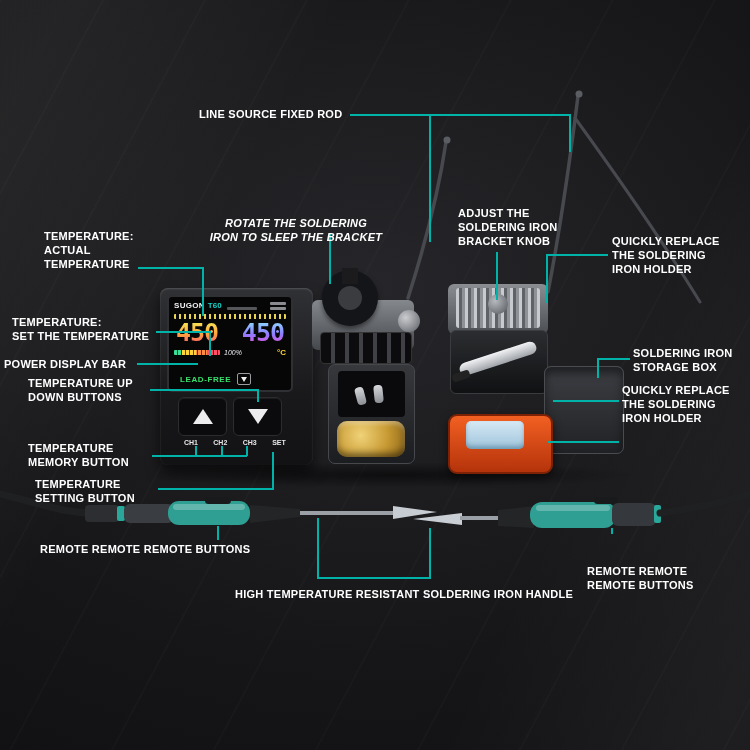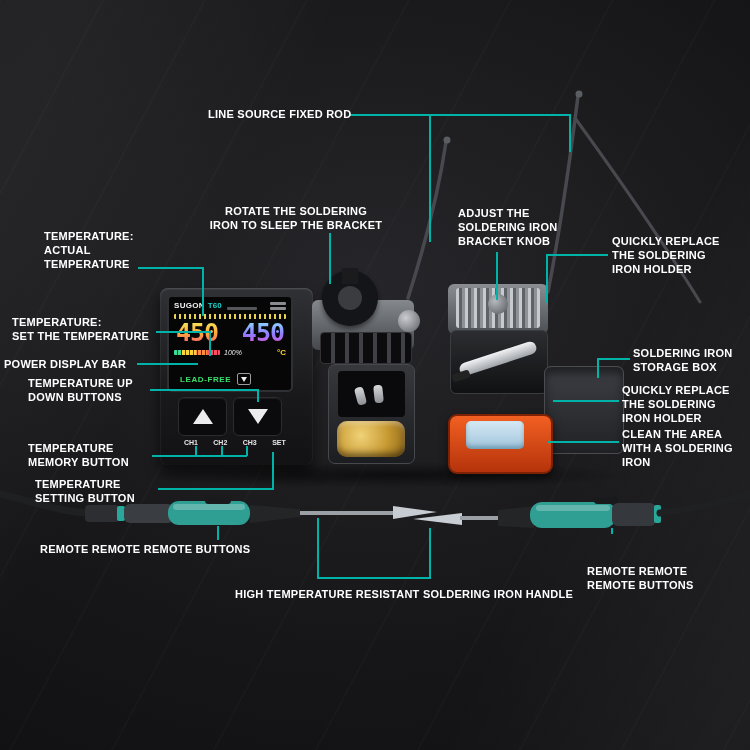--- a/index.html
+++ b/index.html
@@ -14,22 +14,22 @@
   }
   svg.layer{position:absolute;left:0;top:0;}
   .lead{fill:none;stroke:#00b3a8;stroke-width:2;}
   .rod{fill:none;stroke:#47494e;stroke-width:3.5;stroke-linecap:round;}
 
   
   .callout{
     position:absolute;color:#fff;font-weight:bold;font-size:11px;line-height:1.28;
     letter-spacing:.25px;white-space:pre-line;z-index:30;
   }
-  #lbl-line-source{left:208px;top:107px;}
-  #lbl-rotate{left:195px;top:204px;width:202px;text-align:center;}
+  #lbl-line-source{left:199px;top:107px;}
+  #lbl-rotate{left:195px;top:216px;width:202px;text-align:center;font-style:italic;}
   #lbl-adjust{left:458px;top:206px;}
   #lbl-quick-top{left:612px;top:234px;}
   #lbl-temp-actual{left:44px;top:229px;}
   #lbl-temp-set{left:12px;top:315px;}
   #lbl-power-bar{left:4px;top:357px;}
   #lbl-updown{left:28px;top:376px;}
   #lbl-storage{left:633px;top:346px;}
   #lbl-quick-right{left:622px;top:383px;}
   #lbl-clean{left:622px;top:427px;}
   #lbl-memory{left:28px;top:441px;}
@@ -287,23 +287,20 @@
   <div class="callout" id="lbl-temp-set">TEMPERATURE:
 SET THE TEMPERATURE</div>
   <div class="callout" id="lbl-power-bar">POWER DISPLAY BAR</div>
   <div class="callout" id="lbl-updown">TEMPERATURE UP
 DOWN BUTTONS</div>
   <div class="callout" id="lbl-storage">SOLDERING IRON
 STORAGE BOX</div>
   <div class="callout" id="lbl-quick-right">QUICKLY REPLACE
 THE SOLDERING
 IRON HOLDER</div>
-  <div class="callout" id="lbl-clean">CLEAN THE AREA
-WITH A SOLDERING
-IRON</div>
   <div class="callout" id="lbl-memory">TEMPERATURE
 MEMORY BUTTON</div>
   <div class="callout" id="lbl-setting">TEMPERATURE
 SETTING BUTTON</div>
   <div class="callout" id="lbl-remote-left">REMOTE REMOTE REMOTE BUTTONS</div>
   <div class="callout" id="lbl-remote-right">REMOTE REMOTE
 REMOTE BUTTONS</div>
   <div class="callout" id="lbl-handle">HIGH TEMPERATURE RESISTANT SOLDERING IRON HANDLE</div>
 
 </div>

